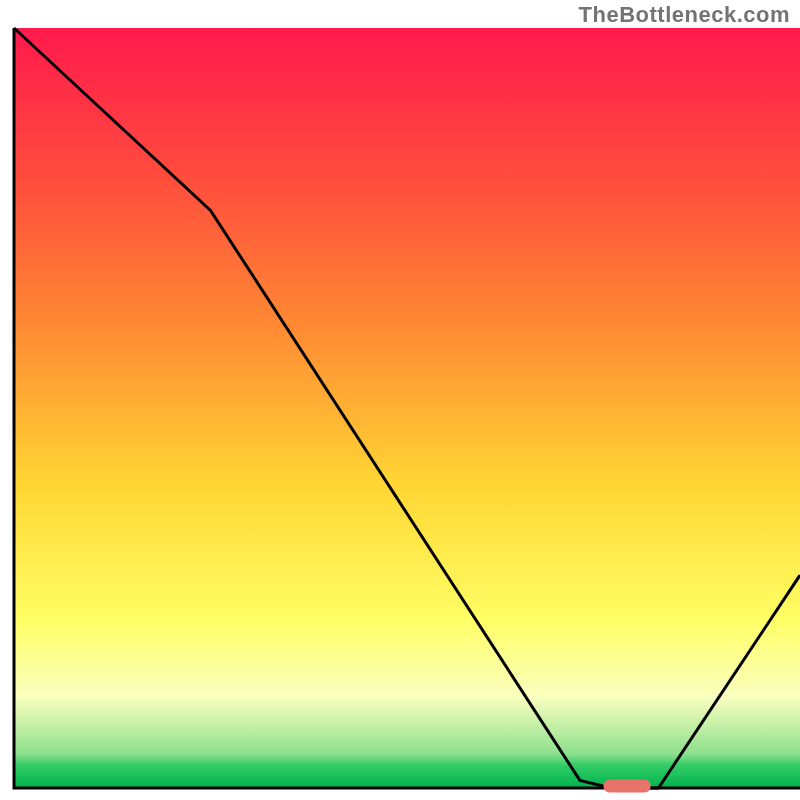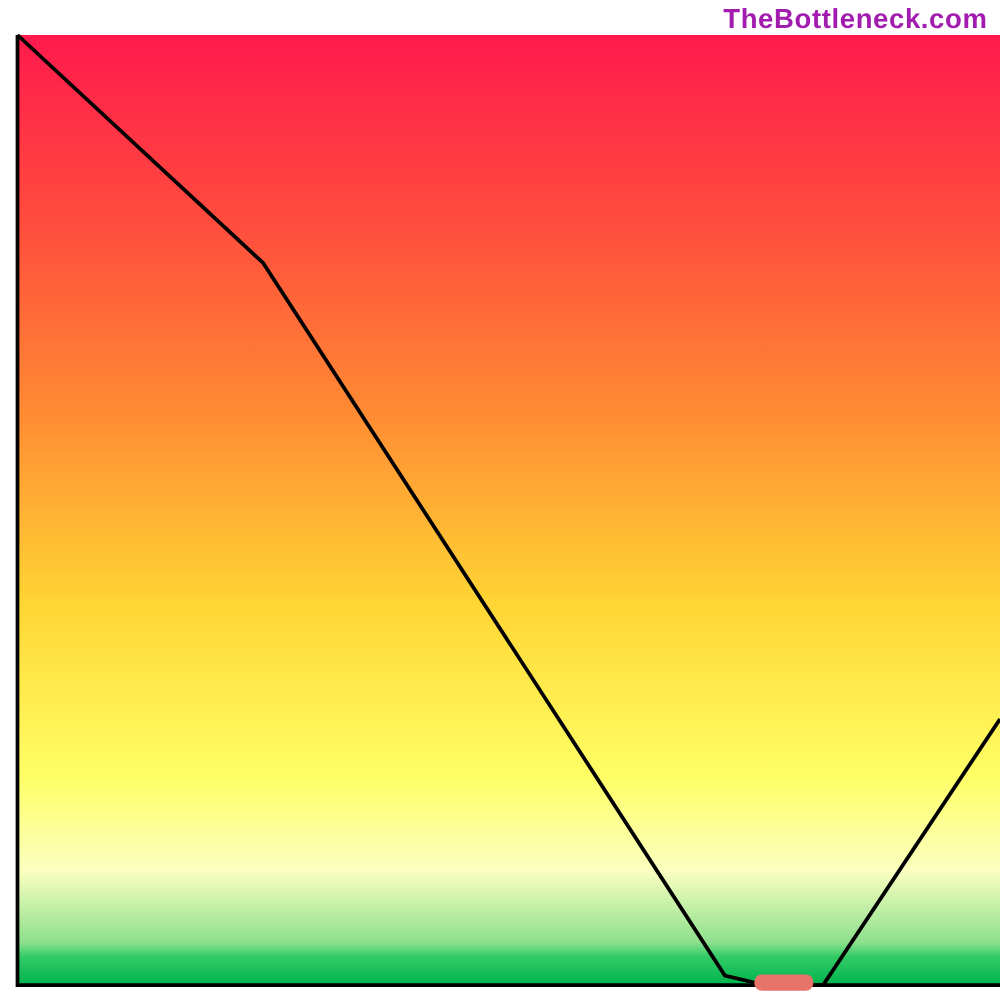--- a/index.html
+++ b/index.html
@@ -14,21 +14,21 @@
     position: relative;
     width: 800px;
     height: 800px;
   }
   .watermark {
     position: absolute;
     top: 2px;
     right: 10px;
     font-size: 22px;
     font-weight: bold;
-    color: #a21caf;
+    color: #737373;
     letter-spacing: 0.5px;
     z-index: 10;
   }
   svg.chart {
     position: absolute;
     top: 0;
     left: 0;
   }
 </style>
 </head>

